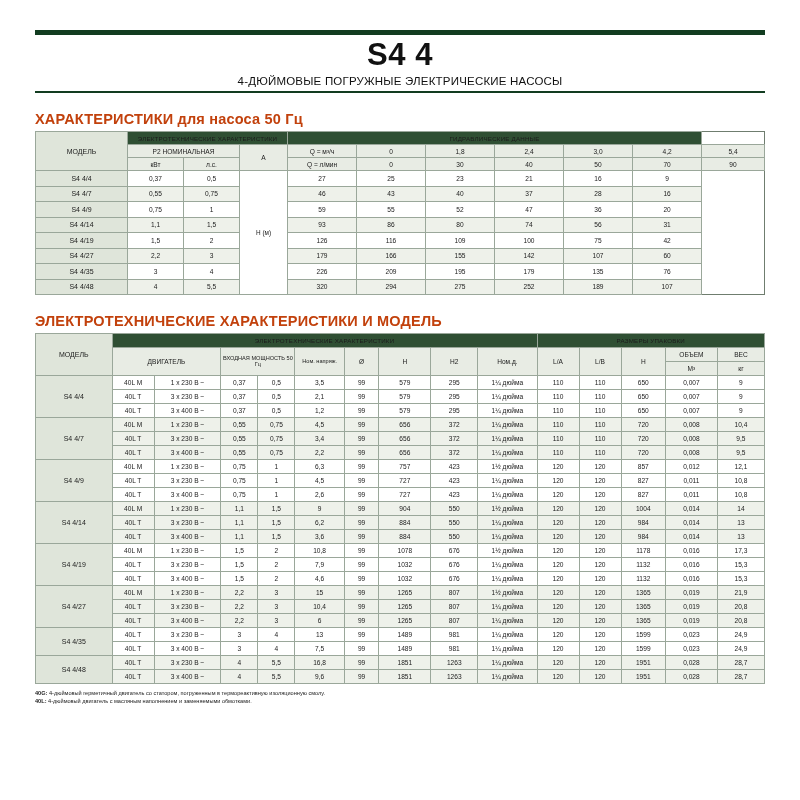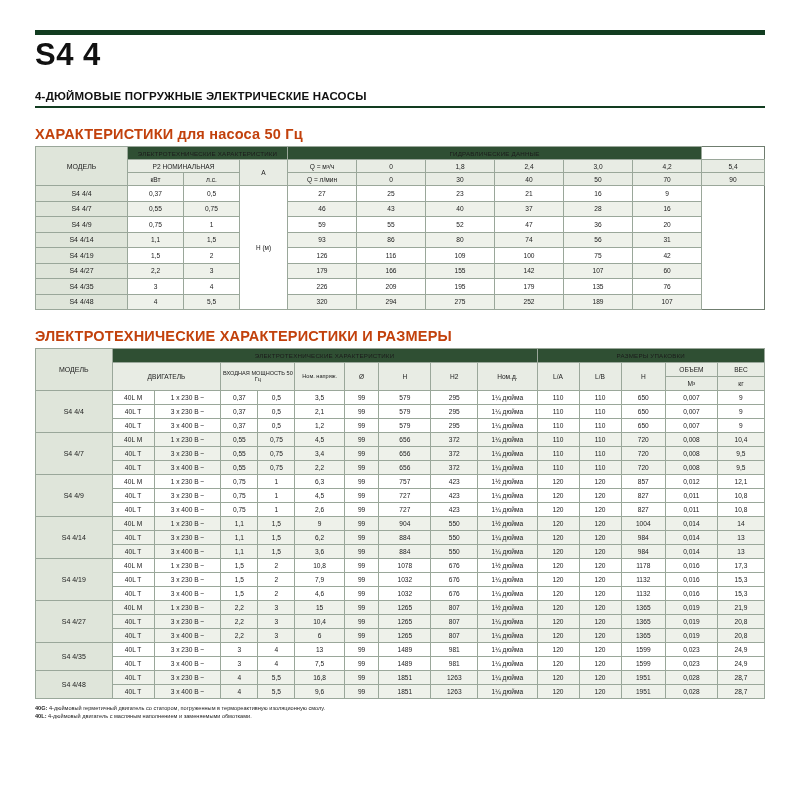--- a/index.html
+++ b/index.html
@@ -9,26 +9,26 @@
     font-family:"Liberation Sans", sans-serif;
     color:#1a1a1a;
     -webkit-font-smoothing:antialiased;
   }
   .page{position:relative;width:800px;height:800px;padding:0;box-sizing:border-box;}
 
   
   .header{position:relative;margin:30px 35px 0 35px;}
   .hdr-rule{height:5px;background:#123c20;width:100%;}
   .hdr-title{
-    text-align:left;font-size:31px;font-weight:bold;letter-spacing:.5px;
+    text-align:center;font-size:31px;font-weight:bold;letter-spacing:.5px;
     color:#111;margin-top:4px;line-height:1;
   }
   .hdr-sub{
-    text-align:left;font-size:11.5px;font-weight:bold;color:#111;
-    margin-top:20px;letter-spacing:.2px;
+    text-align:center;font-size:11.5px;font-weight:normal;color:#111;
+    margin-top:5px;letter-spacing:.2px;
   }
   .hdr-rule2{height:2px;background:#123c20;width:100%;margin-top:4px;}
 
   
   .sec-title{
     font-size:14.5px;font-weight:bold;color:#c2410c;margin:18px 0 4px 0;
     letter-spacing:.2px;
   }
 
   
@@ -213,21 +213,21 @@
           <td class="lite2">320</td>
           <td class="lite2">294</td>
           <td class="lite2">275</td>
           <td class="lite2">252</td>
           <td class="lite2">189</td>
           <td class="lite2">107</td>
         </tr>
       </tbody>
     </table>
 
-    <div class="sec-title">ЭЛЕКТРОТЕХНИЧЕСКИЕ ХАРАКТЕРИСТИКИ И РАЗМЕРЫ</div>
+    <div class="sec-title">ЭЛЕКТРОТЕХНИЧЕСКИЕ ХАРАКТЕРИСТИКИ И МОДЕЛЬ</div>
 
     <table class="tbl" id="t2">
       <colgroup>
         <col style="width:62px">
           <col style="width:34px">
           <col style="width:54px">
         <col style="width:30px">
           <col style="width:30px">
           <col style="width:40px">
         <col style="width:28px">

